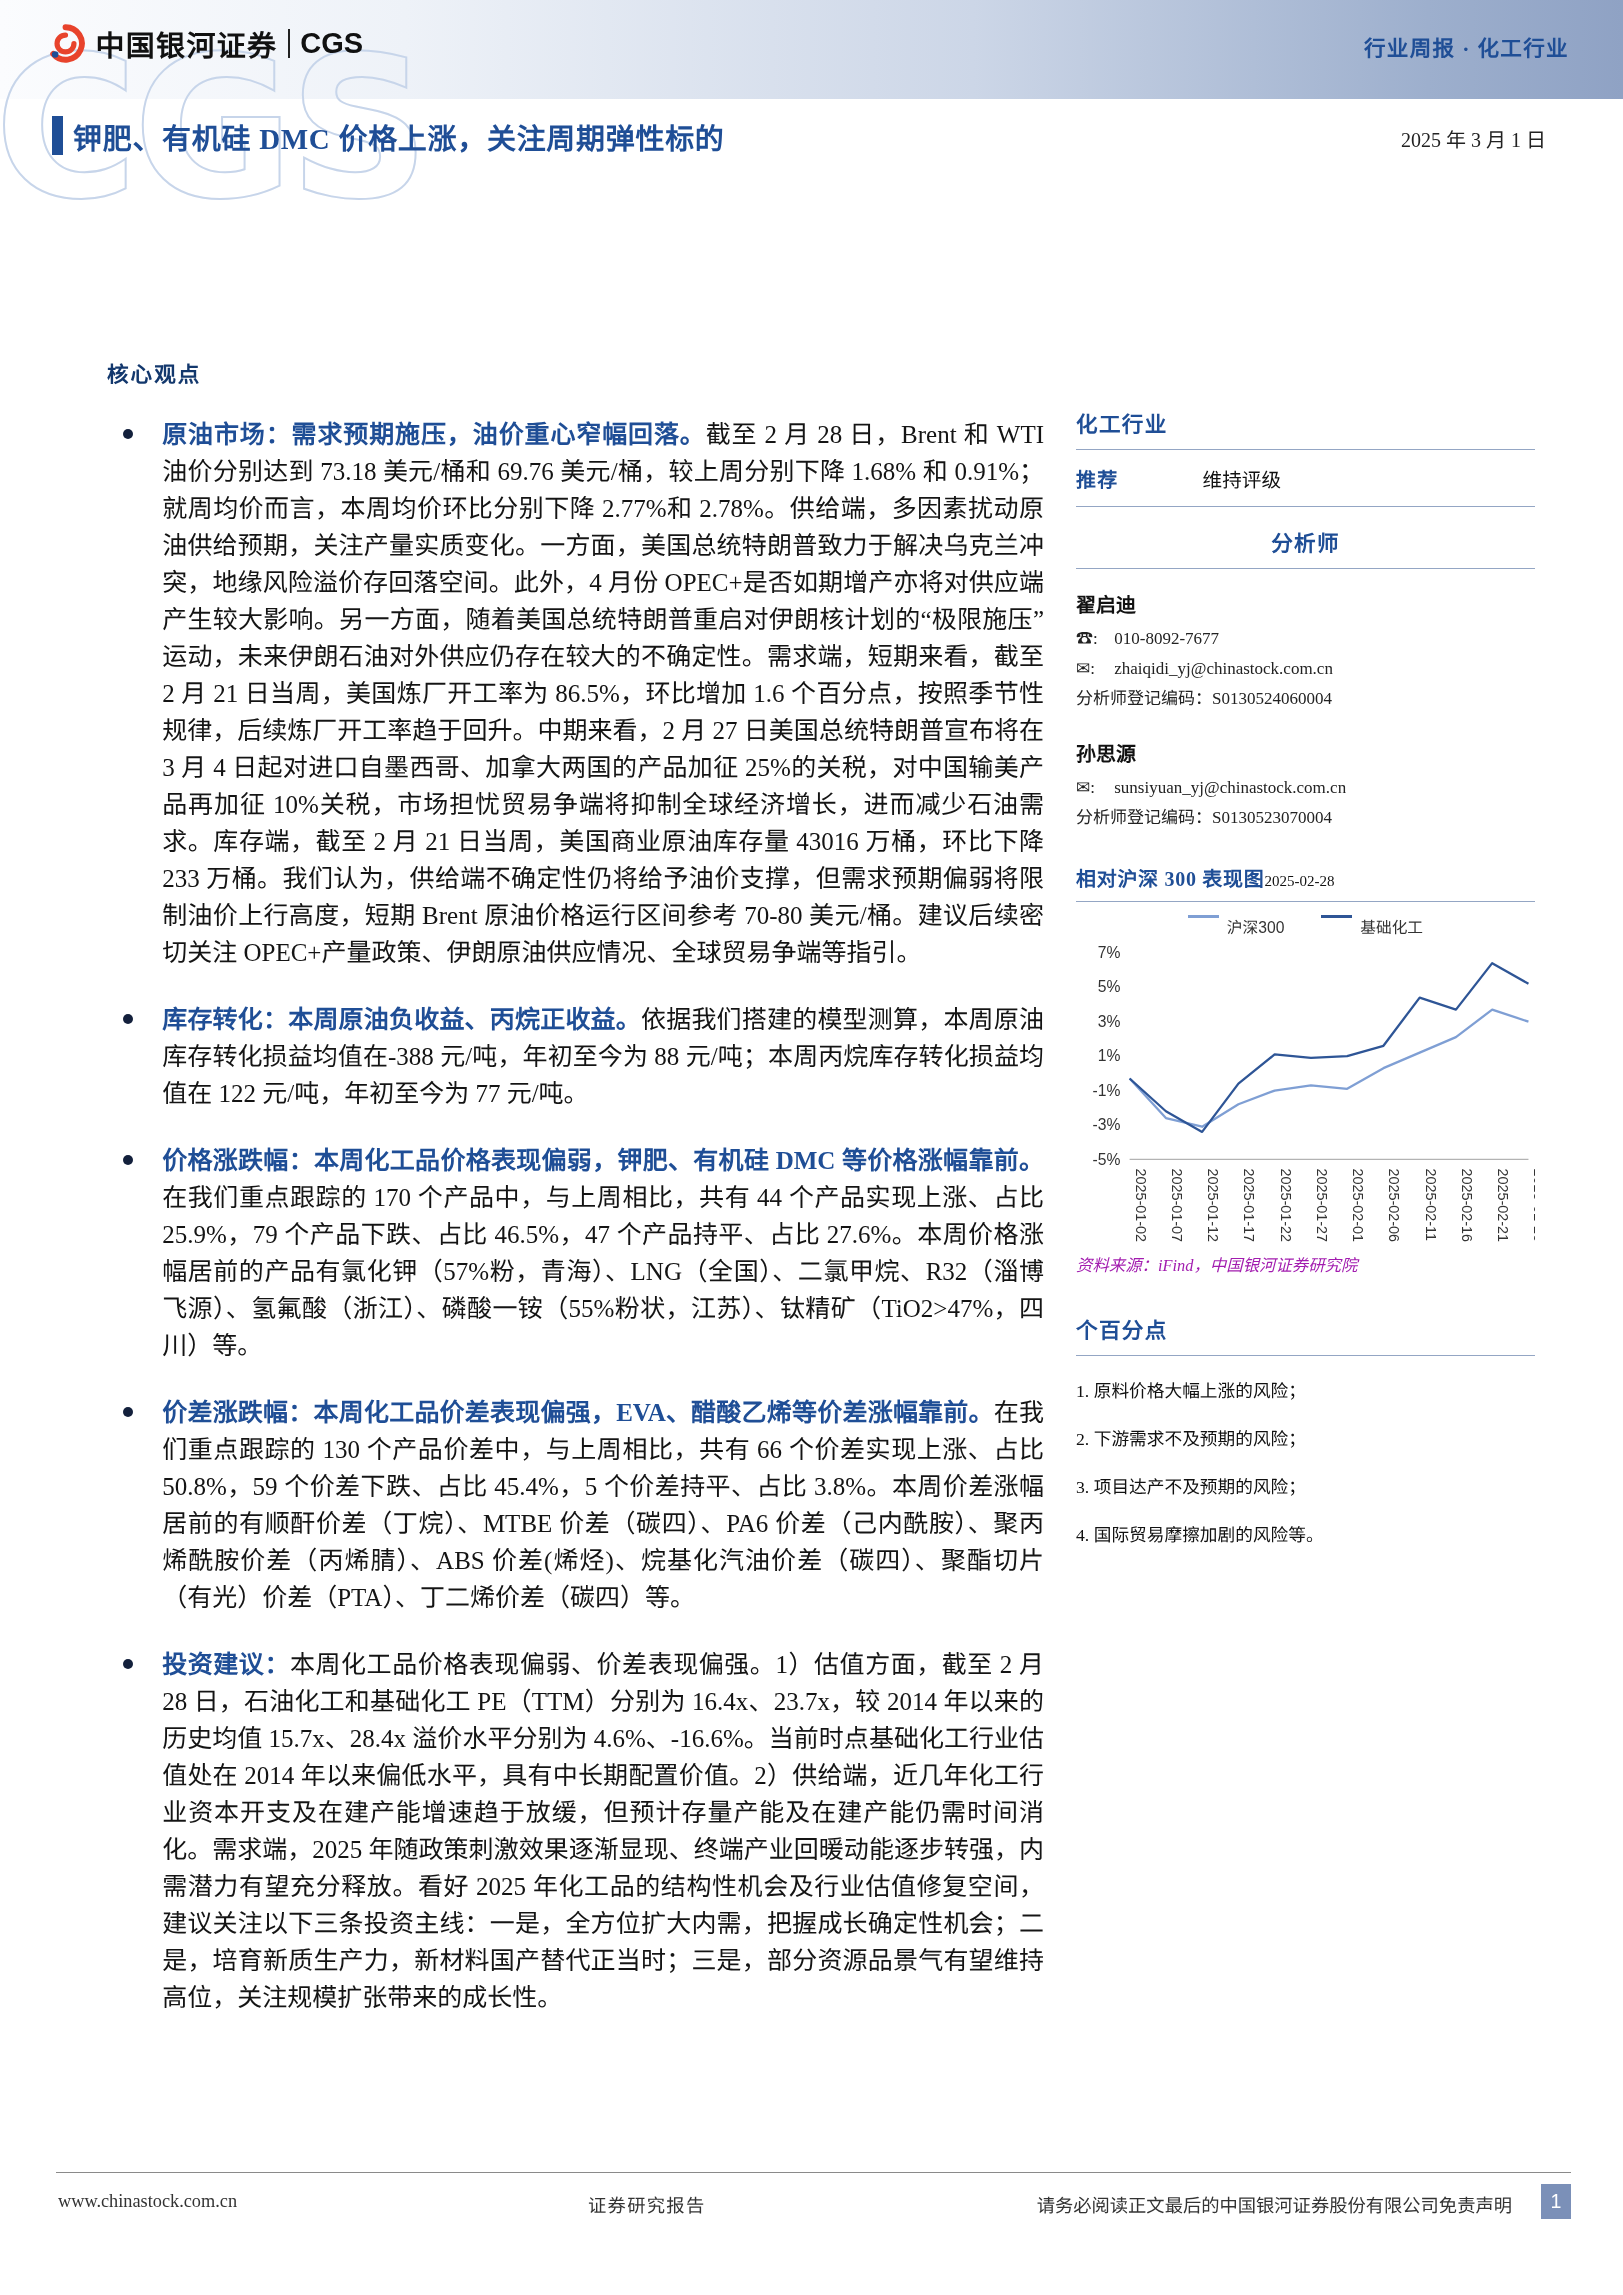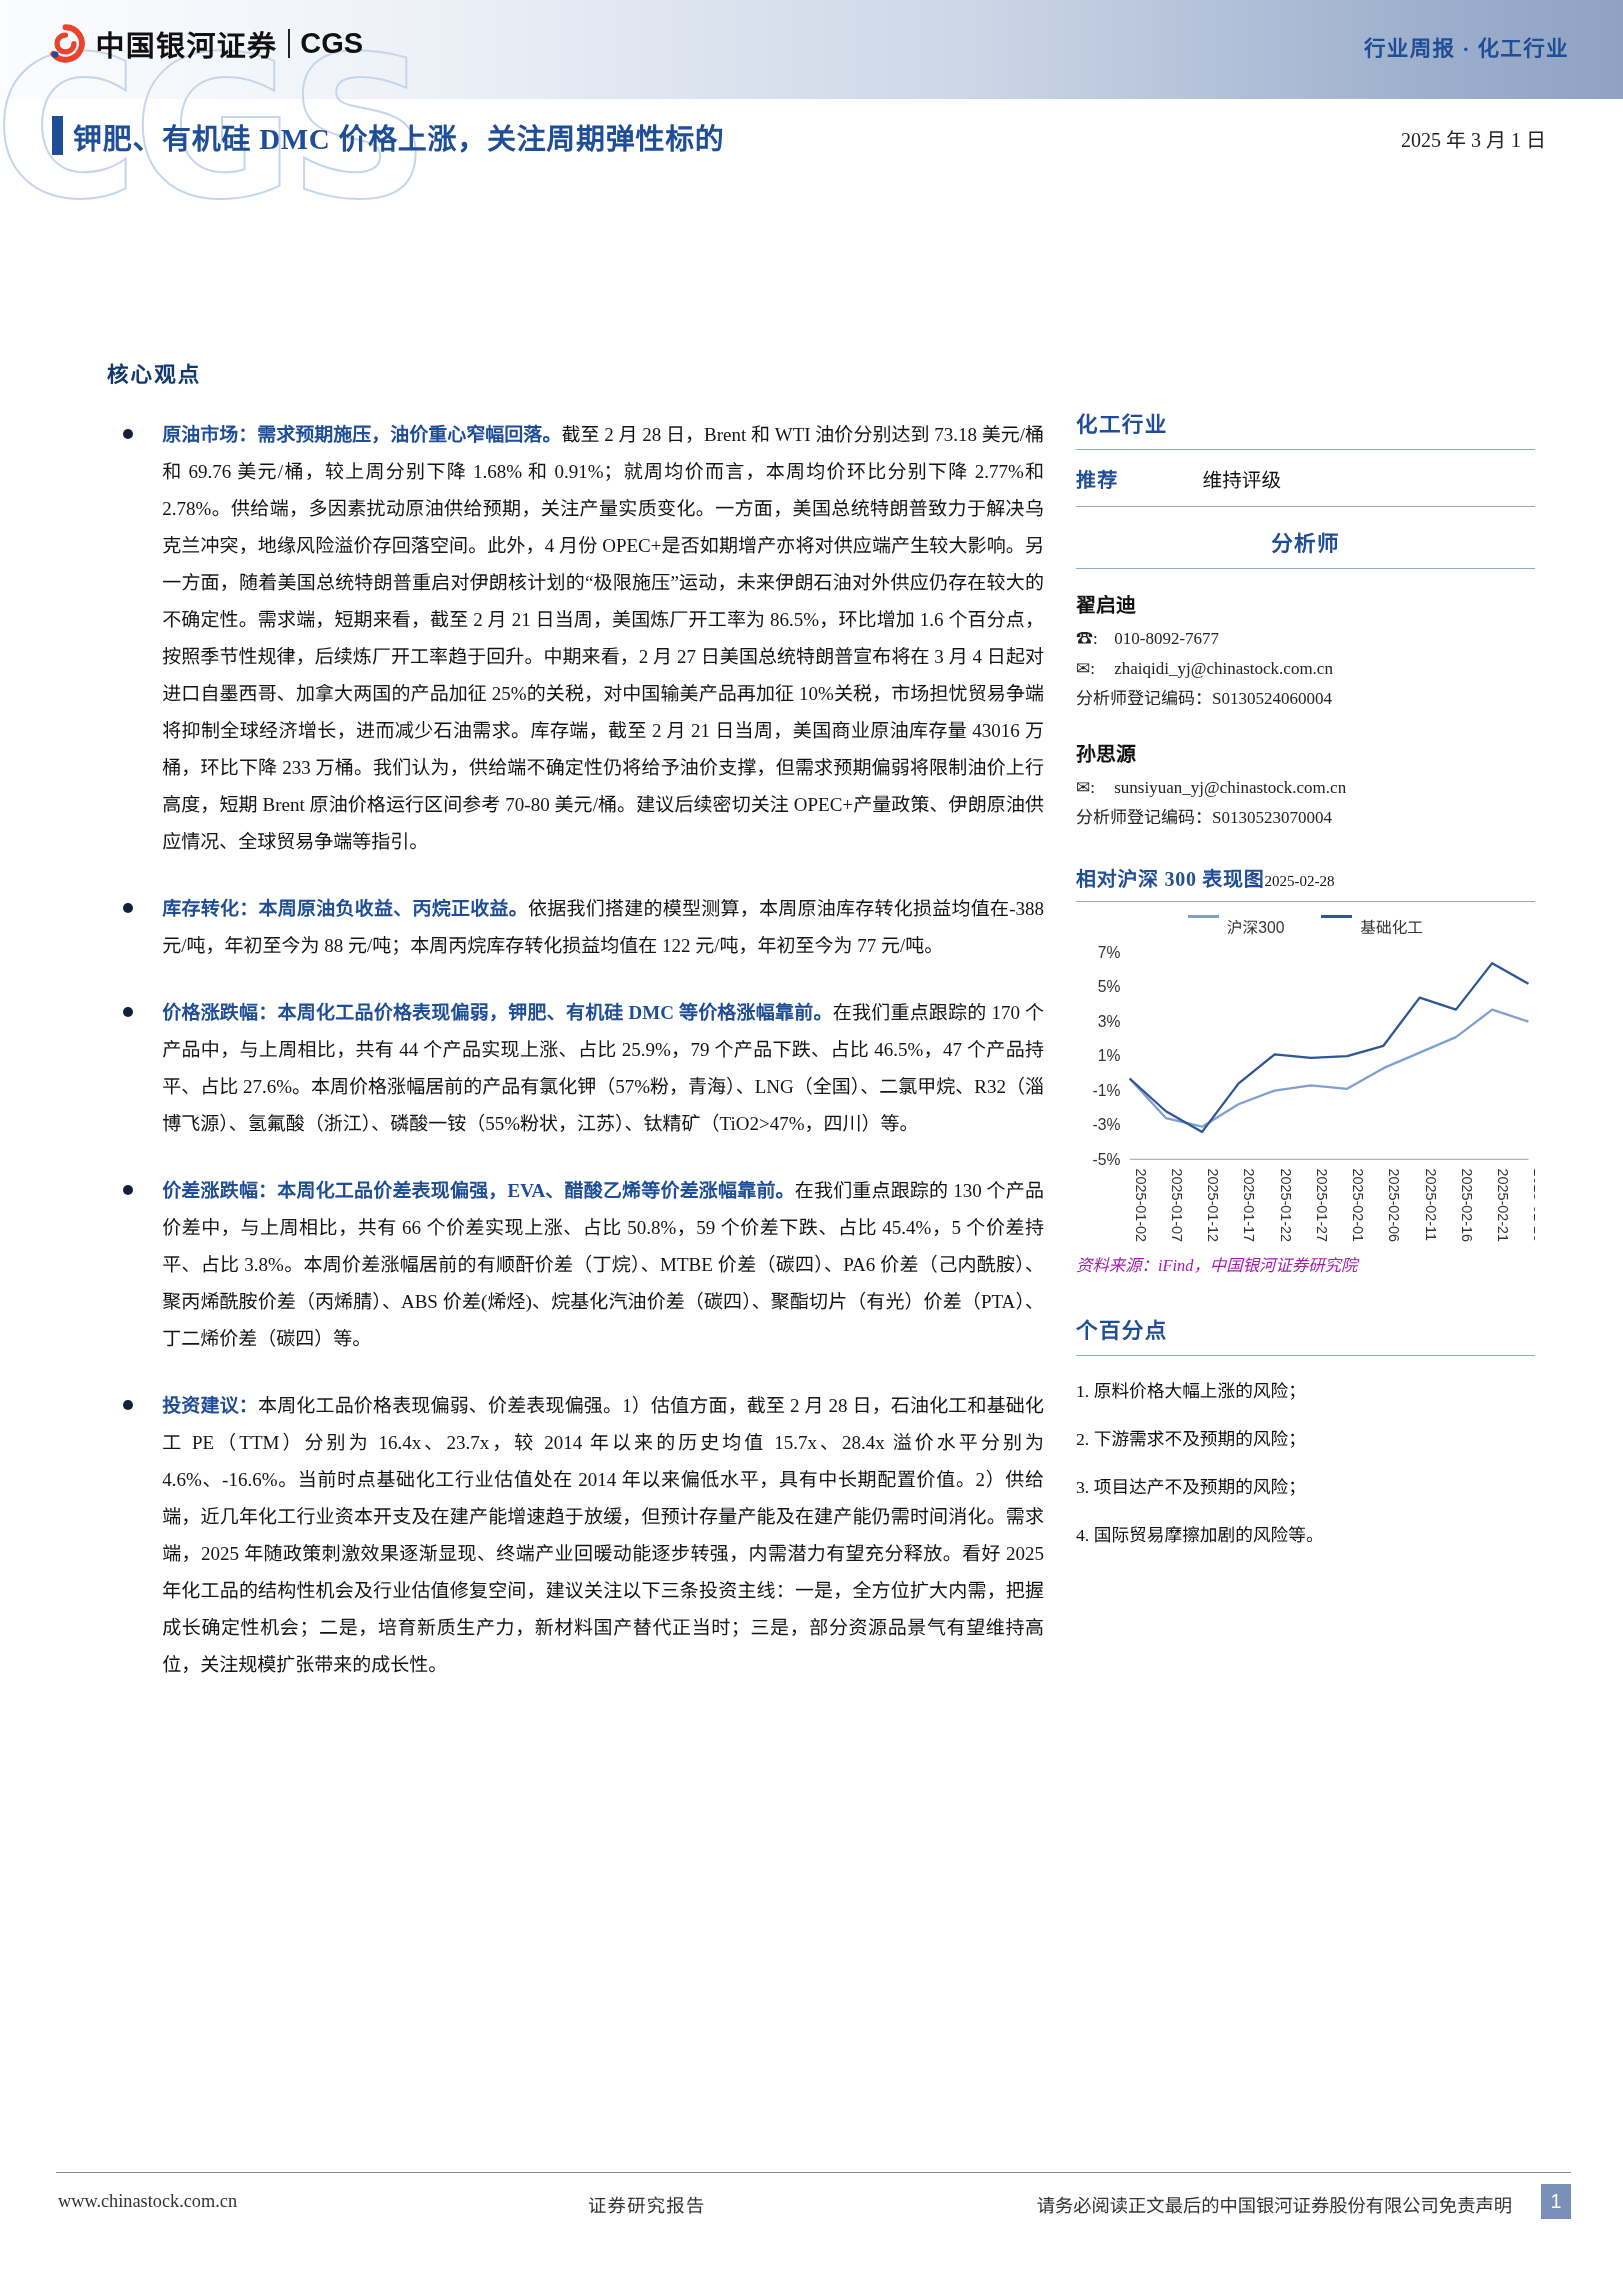--- a/index.html
+++ b/index.html
@@ -22,21 +22,21 @@
   .report-type{position:absolute;top:31px;right:54px;font-size:21.6px;font-weight:bold;color:#1f4e96;letter-spacing:1.3px;}
   
   .title-bar{position:absolute;top:116px;left:52px;width:10.5px;height:39px;background:#1f4e96;}
   .page-title{position:absolute;top:115px;left:73px;width:1178px;font-size:29px;font-weight:bold;color:#1f4e96;letter-spacing:0.7px;}
   .report-date{position:absolute;top:124px;right:77px;font-size:20px;color:#222;}
   
   .left-col{position:absolute;top:357px;left:107px;width:937px;}
   .core-heading{font-size:21.6px;font-weight:bold;color:#13386d;letter-spacing:2px;margin-bottom:27.5px;}
   .bullet{display:flex;margin-bottom:30px;}
   .dot{flex:0 0 auto;width:10.5px;height:10.5px;border-radius:50%;background:#13203c;margin:13px 29px 0 15.7px;}
-  .btext{flex:1;margin:0;font-size:19px;line-height:37px;text-align:justify;color:#141414;}
+  .btext{flex:1;margin:0;font-size:25px;line-height:37px;text-align:justify;color:#141414;}
   .lead{color:#1f4e96;font-weight:bold;}
   
   .side{position:absolute;top:407px;left:1076px;width:459px;}
   .side-h{font-size:21.6px;font-weight:bold;color:#1f4e96;letter-spacing:1.3px;
     padding-bottom:10.5px;border-bottom:1.3px solid #94a6c4;}
   .rating-row{display:flex;align-items:baseline;padding:14.4px 0 13px;border-bottom:1.3px solid #94a6c4;}
   .rating-label{font-size:20px;font-weight:bold;color:#1f4e96;letter-spacing:1.3px;}
   .rating-value{font-size:19.6px;color:#111;margin-left:84px;}
   .analysts-h{margin-top:19.6px;text-align:center;}
   .an-name{font-size:20px;font-weight:bold;color:#111;margin:19.6px 0 6.5px;}

